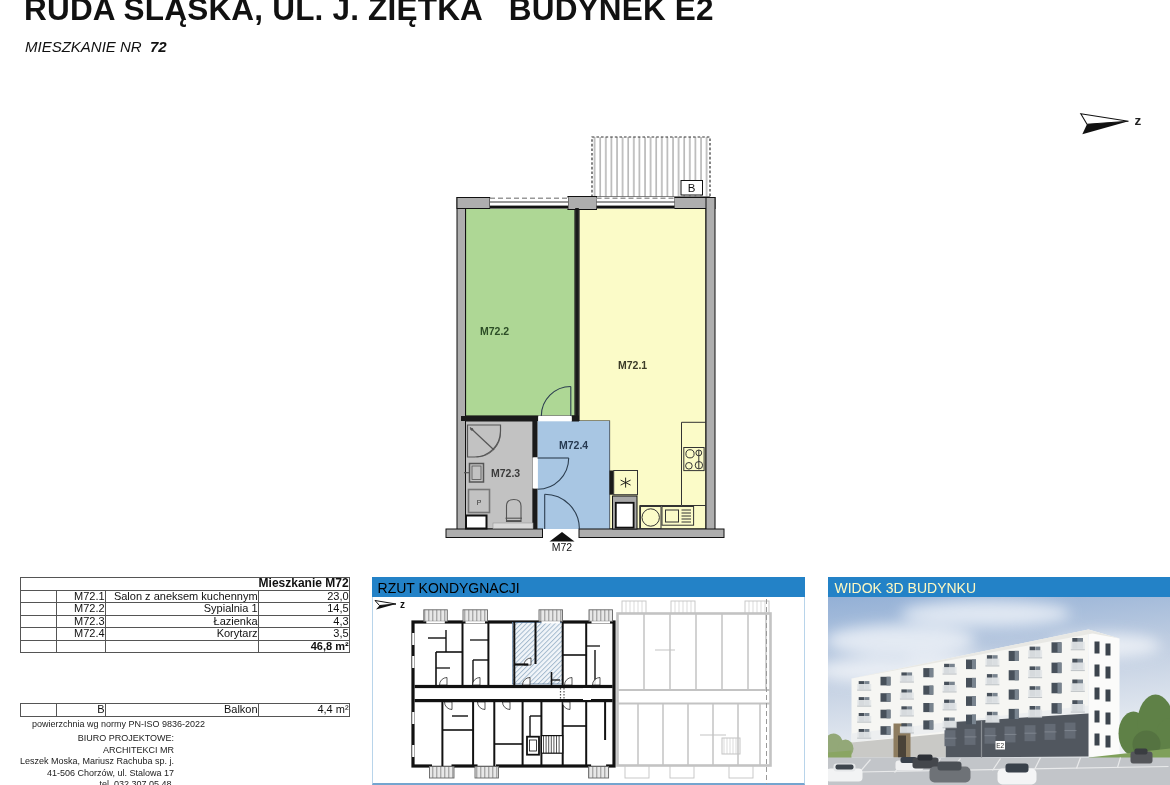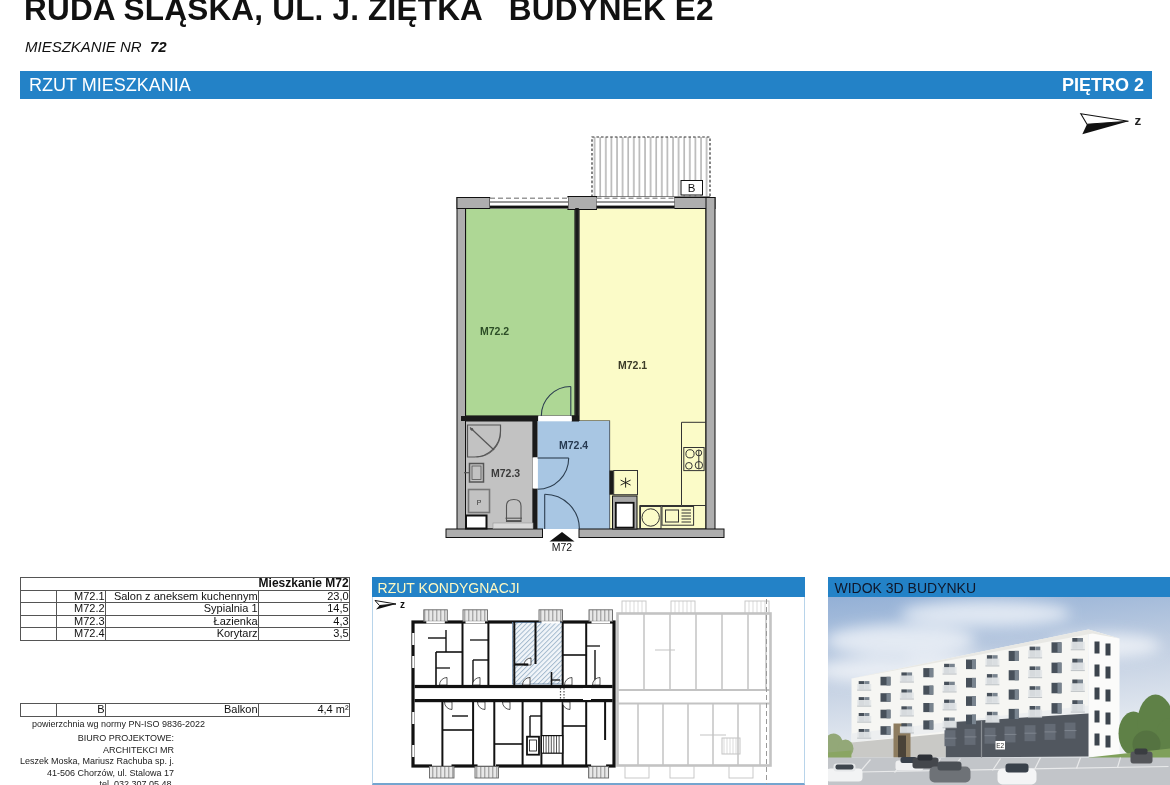--- a/index.html
+++ b/index.html
@@ -13,24 +13,20 @@
        height:12.1px; line-height:11.5px; white-space:nowrap; overflow:hidden; }
 </style>
 </head>
 <body>
 <div id="page">
 
 <div class="abs" style="left:24px; top:-9px; font-size:31.5px; font-weight:bold; color:#111; letter-spacing:0.2px; white-space:pre;">RUDA ŚLĄSKA, UL. J. ZIĘTKA   BUDYNEK E2</div>
 
 <div class="abs" style="left:25px; top:38px; font-size:15px; color:#111;font-style:italic;">MIESZKANIE NR&nbsp; <b>72</b></div>
 
-<div class="abs" style="left:20px; top:71px; width:1132px; height:28px; background:#2382c7; color:#fff;">
-  <span class="abs" style="left:9px; top:4px; font-size:18px;">RZUT MIESZKANIA</span>
-  <span class="abs" style="right:8px; top:4px; font-size:18px; font-weight:bold;">PIĘTRO 2</span>
-</div>
 
 <svg class="abs" style="left:1070px; top:108px;" width="90" height="34" viewBox="0 0 90 34">
   <polygon points="10.8,5.8 58.5,13.2 17,16.3" fill="#fff" stroke="#111" stroke-width="1.1"></polygon>
   <polygon points="17,16.3 58.5,13.2 12.3,26.2" fill="#111"></polygon>
   <text x="64.5" y="17" font-size="13.5" font-weight="bold" fill="#222" font-family="Liberation Sans">z</text>
 </svg>
 
 <svg class="abs" style="left:440px; top:130px;" width="292" height="430" viewBox="440 130 292 430">
   <defs>
     <pattern id="hv" width="5.6" height="8" patternUnits="userSpaceOnUse">
@@ -222,20 +218,26 @@
           <td>M72.3</td>
           <td>Łazienka</td>
           <td>4,3</td>
         </tr>
   <tr>
           <td></td>
           <td>M72.4</td>
           <td>Korytarz</td>
           <td>3,5</td>
         </tr>
+  <tr>
+          <td></td>
+          <td></td>
+          <td></td>
+          <td style="font-weight:bold;">46,8 m²</td>
+        </tr>
 </tbody>
     </table>
 
 <table class="abs" style="left:19.6px; top:703px; width:330px;">
   <tbody>
         <tr>
           <td style="width:36px;"></td>
           <td style="width:49px;">B</td>
           <td style="width:153px;">Balkon</td>
           <td>4,4 m²</td>
@@ -246,21 +248,21 @@
 <div class="abs" style="left:32px; top:718.5px; font-size:9px; color:#222;">powierzchnia wg normy PN-ISO 9836-2022</div>
 
 <div class="abs" style="left:20px; top:733px; font-size:9px; color:#222; line-height:11.5px;">
 BIURO PROJEKTOWE:<br>
 ARCHITEKCI MR<br>
 Leszek Moska, Mariusz Rachuba sp. j.<br>
 41-506 Chorzów, ul. Stalowa 17<br>
 tel. 032 307 05 48.
 </div>
 
-<div class="abs" style="left:371.6px; top:577px; width:433px; height:19.5px; background:#2382c7; color:#fef9c3;">
+<div class="abs" style="left:371.6px; top:577px; width:433px; height:19.5px; background:#2382c7; color:#000000;">
   <span class="abs" style="left:6px; top:2.5px; font-size:14px;">RZUT KONDYGNACJI</span>
 </div>
 
 <div class="abs" style="left:371.6px; top:596.5px; width:433px; height:188.5px; border-left:1.5px solid #b8d4ea; border-right:1.5px solid #b8d4ea; border-bottom:2.5px solid #74a5cf;"></div>
 
 <svg class="abs" style="left:372px; top:597px;" width="432" height="188" viewBox="372 597 432 188">
   <defs>
     <pattern id="hv2" width="4" height="8" patternUnits="userSpaceOnUse">
       <rect width="4" height="8" fill="#e8e8e8"></rect>
       <line x1="0.8" y1="0" x2="0.8" y2="8" stroke="#777" stroke-width="0.8"></line>
@@ -429,21 +431,21 @@
         <line x1="724" y1="738" x2="724" y2="754" stroke-width="0.6"></line>
         <line x1="727" y1="738" x2="727" y2="754" stroke-width="0.6"></line>
         <line x1="730" y1="738" x2="730" y2="754" stroke-width="0.6"></line>
         <line x1="733" y1="738" x2="733" y2="754" stroke-width="0.6"></line>
         <line x1="736" y1="738" x2="736" y2="754" stroke-width="0.6"></line>
       </g>
 
 <line x1="766.5" y1="599" x2="766.5" y2="784" stroke="#999" stroke-width="1" stroke-dasharray="5,3"></line>
 </svg>
 
-<div class="abs" style="left:827.5px; top:577px; width:342.5px; height:19.5px; background:#2382c7; color:#0f172a;">
+<div class="abs" style="left:827.5px; top:577px; width:342.5px; height:19.5px; background:#2382c7; color:#fef9c3;">
   <span class="abs" style="left:7px; top:2.5px; font-size:14px;">WIDOK 3D BUDYNKU</span>
 </div>
 
 <svg class="abs" style="left:827.5px; top:596.5px;" width="342.5" height="188.5" viewBox="827.5 596.5 342.5 188.5">
   <defs>
     <linearGradient id="sky" x1="0" y1="0" x2="0.2" y2="1">
       <stop offset="0" stop-color="#93b0d6"></stop>
       <stop offset="0.45" stop-color="#bfcde1"></stop>
       <stop offset="1" stop-color="#edf0f4"></stop>
     </linearGradient>

